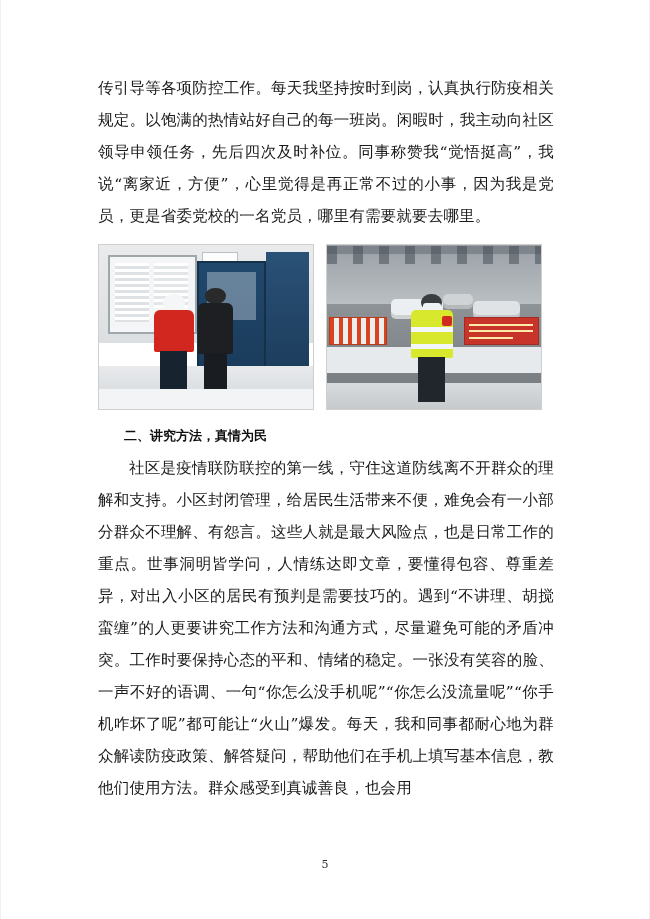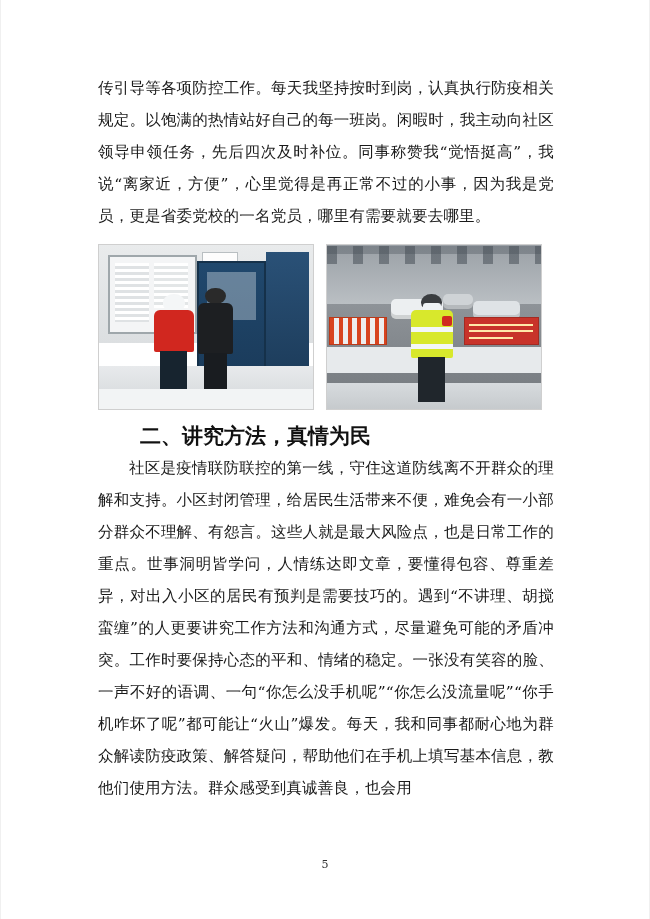--- a/index.html
+++ b/index.html
@@ -34,21 +34,21 @@
     text-align: justify;
     text-justify: inter-ideograph;
     letter-spacing: 0.2px;
     font-family: "DejaVu Serif", "Liberation Serif", serif;
   }
   p.para.indent {
     text-indent: 2em;
   }
   .heading {
     margin: 0;
-    font-size: 21px;
+    font-size: 13px;
     line-height: 32px;
     font-weight: bold;
     color: #111;
     text-indent: 2em;
     font-family: "DejaVu Sans", "Liberation Sans", sans-serif;
   }
   .figure-row {
     display: flex;
     gap: 12px;
     margin-top: 12px;

